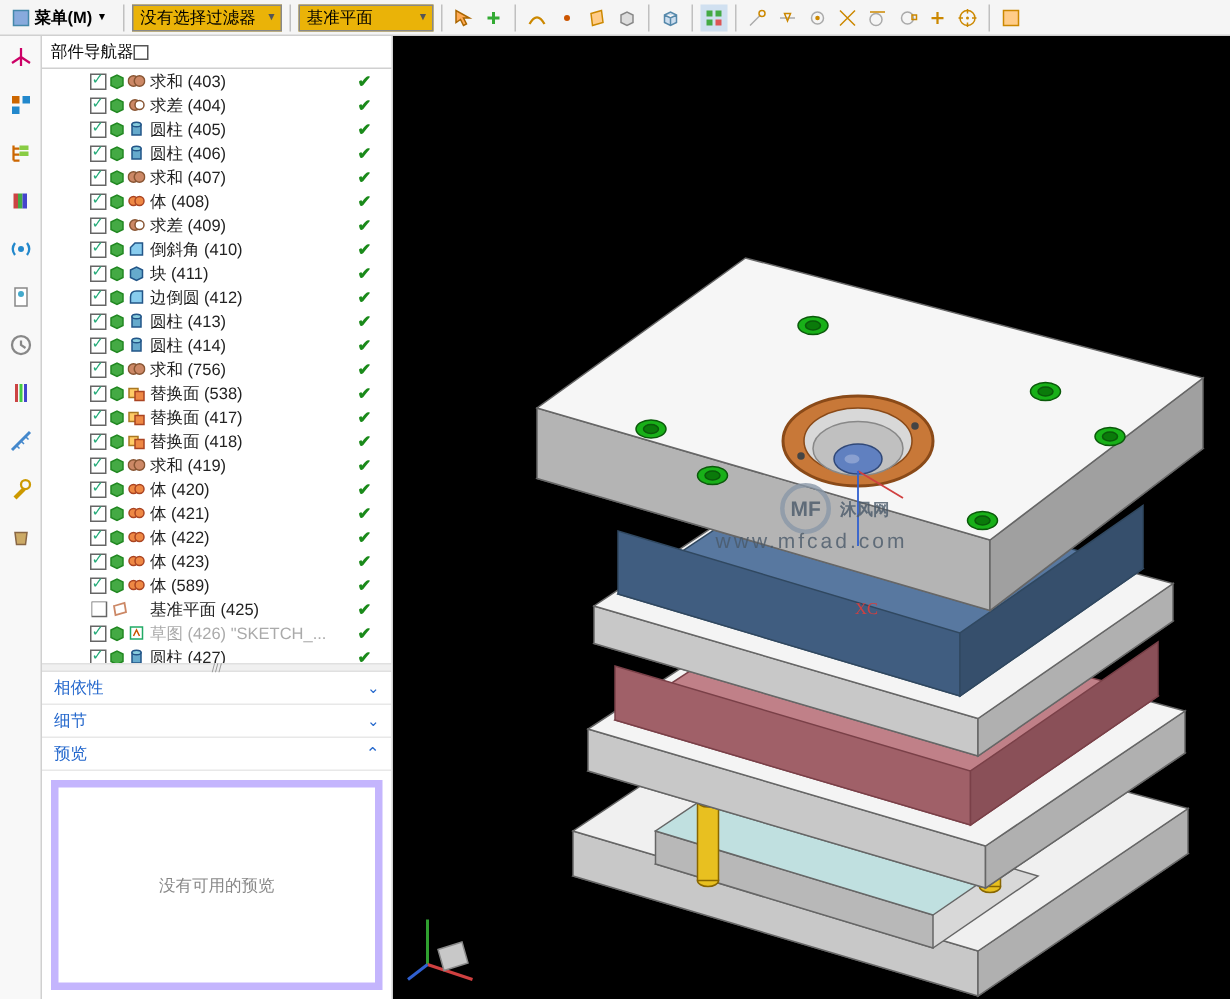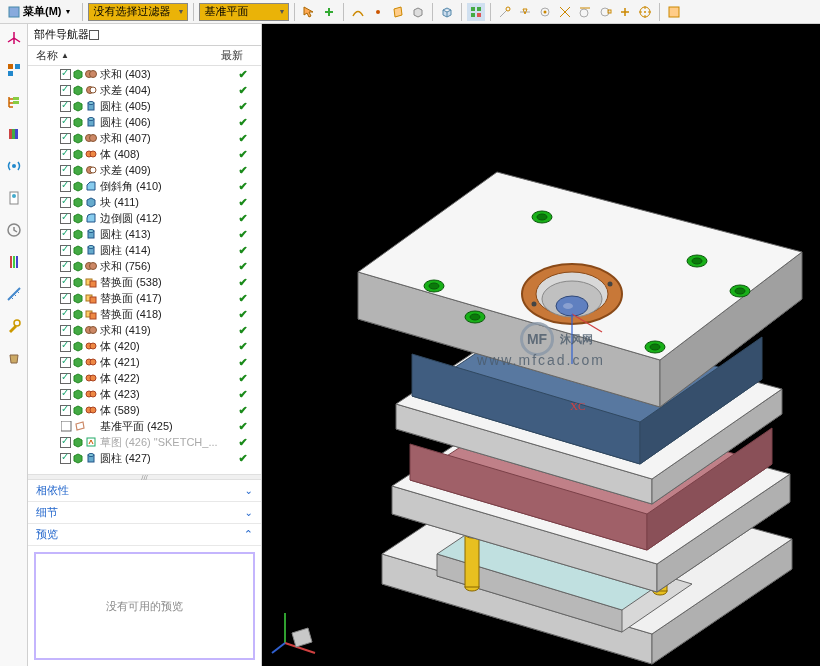--- a/index.html
+++ b/index.html
@@ -38,21 +38,21 @@
 .row-label.dim { color: #aaa; }
 .row-check { width: 36px; display: flex; justify-content: center; color: #1a8a1a; font-size: 11px; font-weight: bold; }
 
 .splitter { height: 6px; background: #f0f0f0; display: flex; align-items: center; justify-content: center; border-top: 1px solid #e0e0e0; border-bottom: 1px solid #e0e0e0; color: #999; font-size: 8px; }
 
 .collapse-sec { height: 22px; display: flex; align-items: center; justify-content: space-between; padding: 0 8px; color: #2266cc; cursor: pointer; border-bottom: 1px solid #e8e8e8; }
 .collapse-sec .chev { font-size: 10px; }
 
 .preview-sec { }
 .preview-header { height: 22px; display: flex; align-items: center; justify-content: space-between; padding: 0 8px; color: #2266cc; border-bottom: 1px solid #e8e8e8; }
-.preview-body { height: 108px; margin: 6px; border: 2px solid #c4b5fd; display: flex; align-items: center; justify-content: center; color: #888; font-size: 11px; }
+.preview-body { height: 140px; margin: 6px; border: 5px solid #c4b5fd; display: flex; align-items: center; justify-content: center; color: #888; font-size: 11px; }
 
 .viewport { flex: 1; background: #000; position: relative; overflow: hidden; }
 .watermark { position: absolute; top: 50%; left: 50%; transform: translate(-50%, -50%); z-index: 50; opacity: 0.8; text-align: center; color: #4a5a6a; pointer-events: none; }
 .watermark .wm-main { font-size: 30px; font-weight: bold; display: flex; align-items: center; gap: 6px; }
 .watermark .wm-sub { font-size: 14px; letter-spacing: 2px; margin-top: -4px; }
 .wm-logo { width: 34px; height: 34px; border: 3px solid #8a98a8; border-radius: 50%; display: inline-flex; align-items: center; justify-content: center; font-size: 14px; margin-left: 43px; }
 
 .model-3d { position: absolute; top: 0; left: 0; width: 100%; height: 100%; }
 .axis-lbl { position: absolute; color: #d04040; font-size: 11px; font-family: serif; }
 .axis-lbl.xc { top: 376px; left: 308px; }
@@ -251,27 +251,20 @@
         <svg width="16" height="16">
           <path d="M4 5 L12 5 L11 13 L5 13 Z" fill="#ca6" stroke="#864"></path>
         </svg>
       </div>
   </div>
 
   <div class="sidebar">
     <div class="panel-header">
       <span>部件导航器</span>
       <span class="win-icon"></span>
-    </div>
-    <div class="tree-header">
-      <div class="col-name">
-        <span>名称</span>
-        <span style="font-size:8px">▲</span>
-      </div>
-      <div class="col-latest">最新</div>
     </div>
     <div class="tree" id="tree">
         <div class="tree-row">
           <span class="row-icons">
             <span class="chk"></span>
             <span class="fi">
               <svg width="12" height="12">
                 <path d="M2 4 L6 2 L10 4 L10 9 L6 11 L2 9 Z" fill="#4a4" stroke="#282"></path>
               </svg>
             </span>

